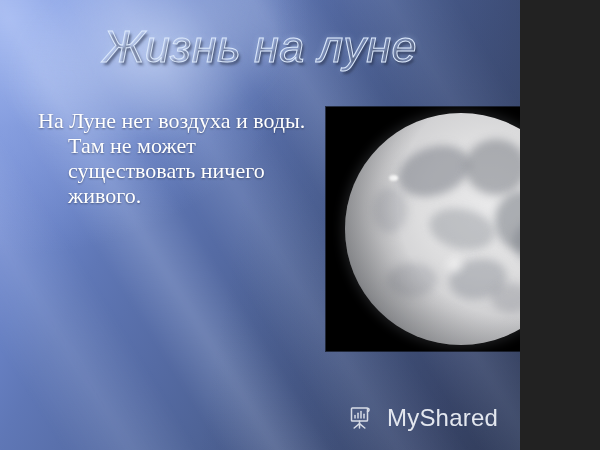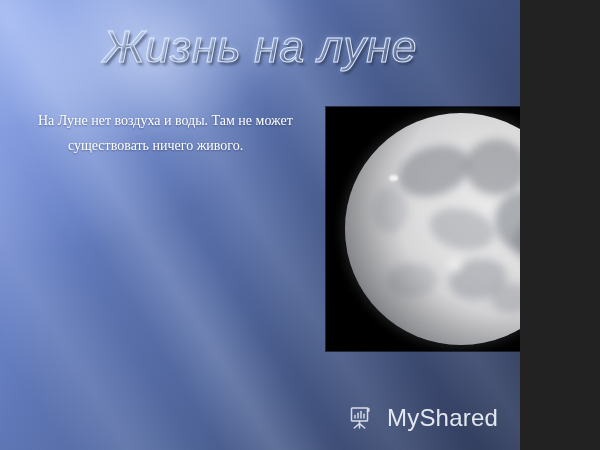--- a/index.html
+++ b/index.html
@@ -87,21 +87,21 @@
     white-space: nowrap;
   }
 
   
   .body-text {
     position: absolute;
     left: 38px;
     top: 108px;
     width: 258px;
     font-family: "Liberation Serif", serif;
-    font-size: 14px;
+    font-size: 22px;
     line-height: 25px;
     color: #ffffff;
     text-indent: -30px;
     padding-left: 30px;
     text-shadow: 0 1px 2px rgba(20,28,50,0.45);
   }
 
   
   .photo {
     position: absolute;

